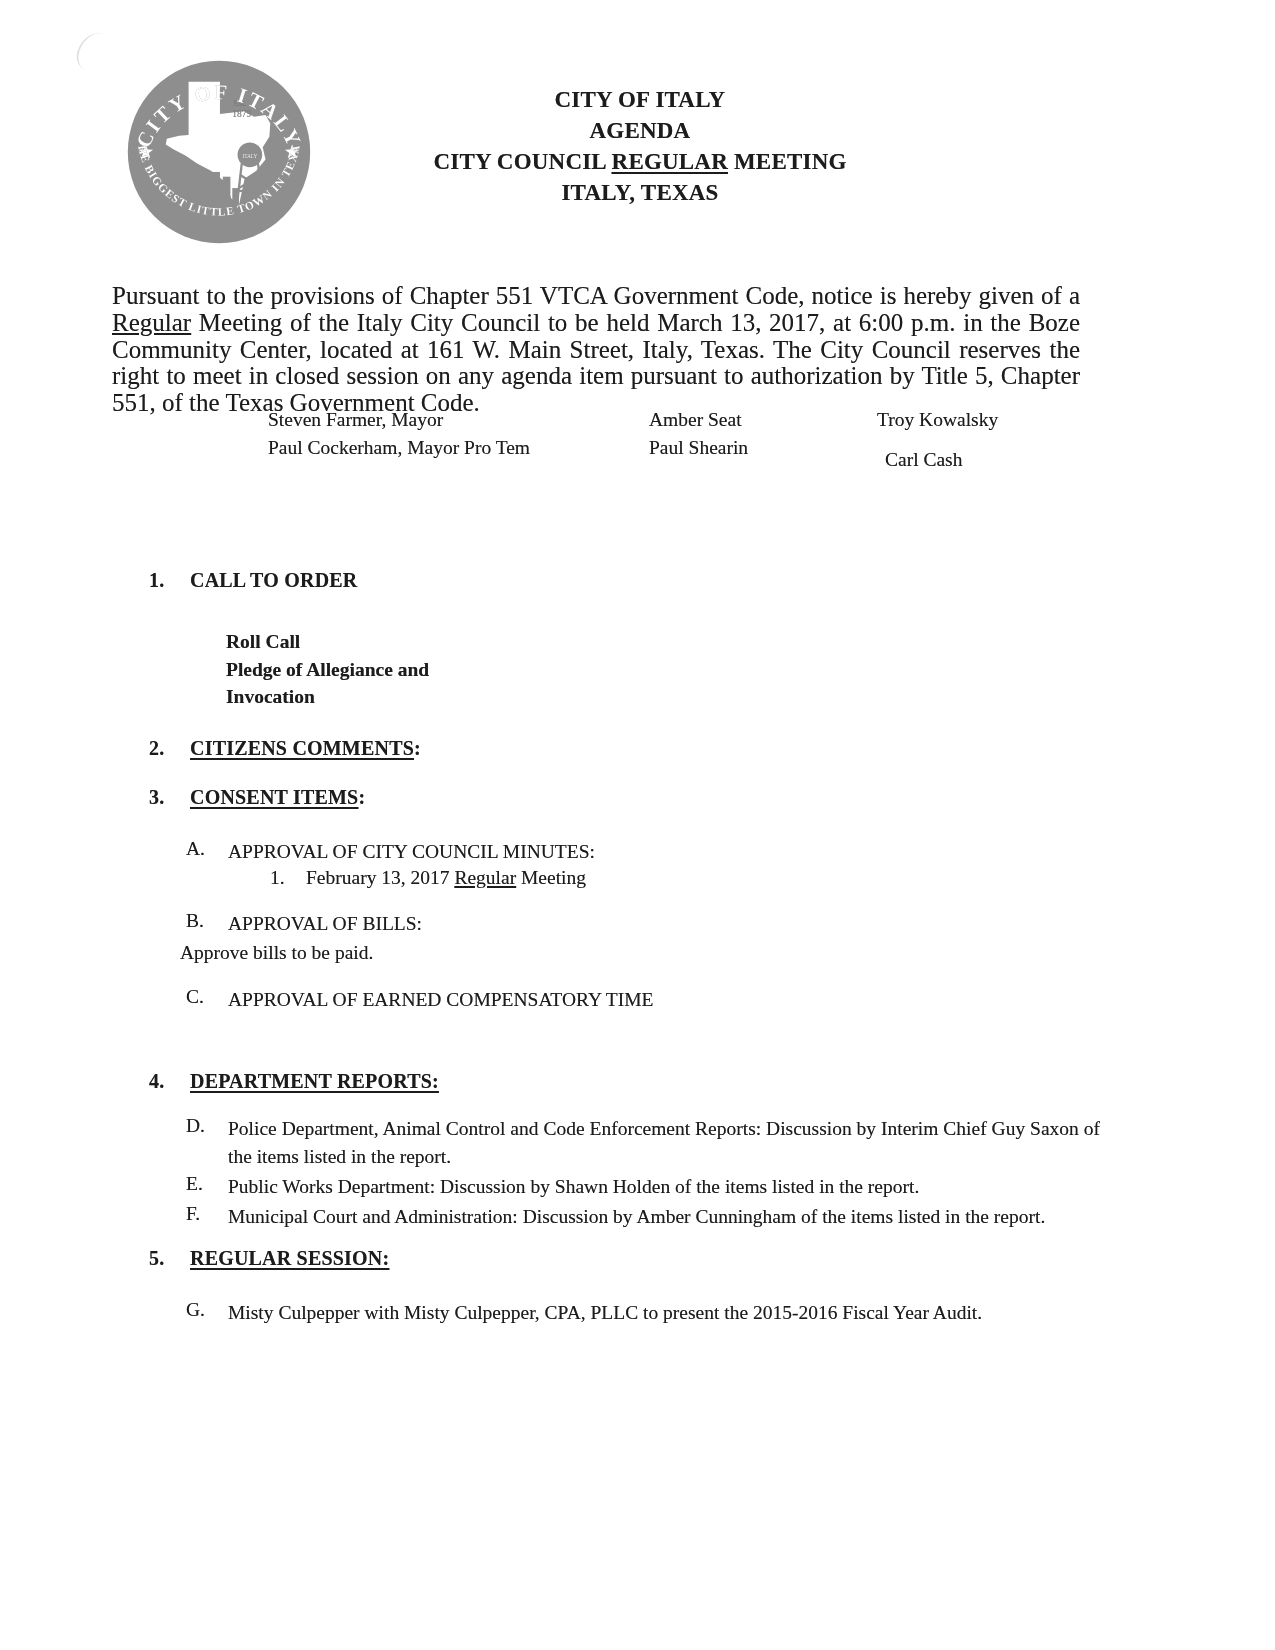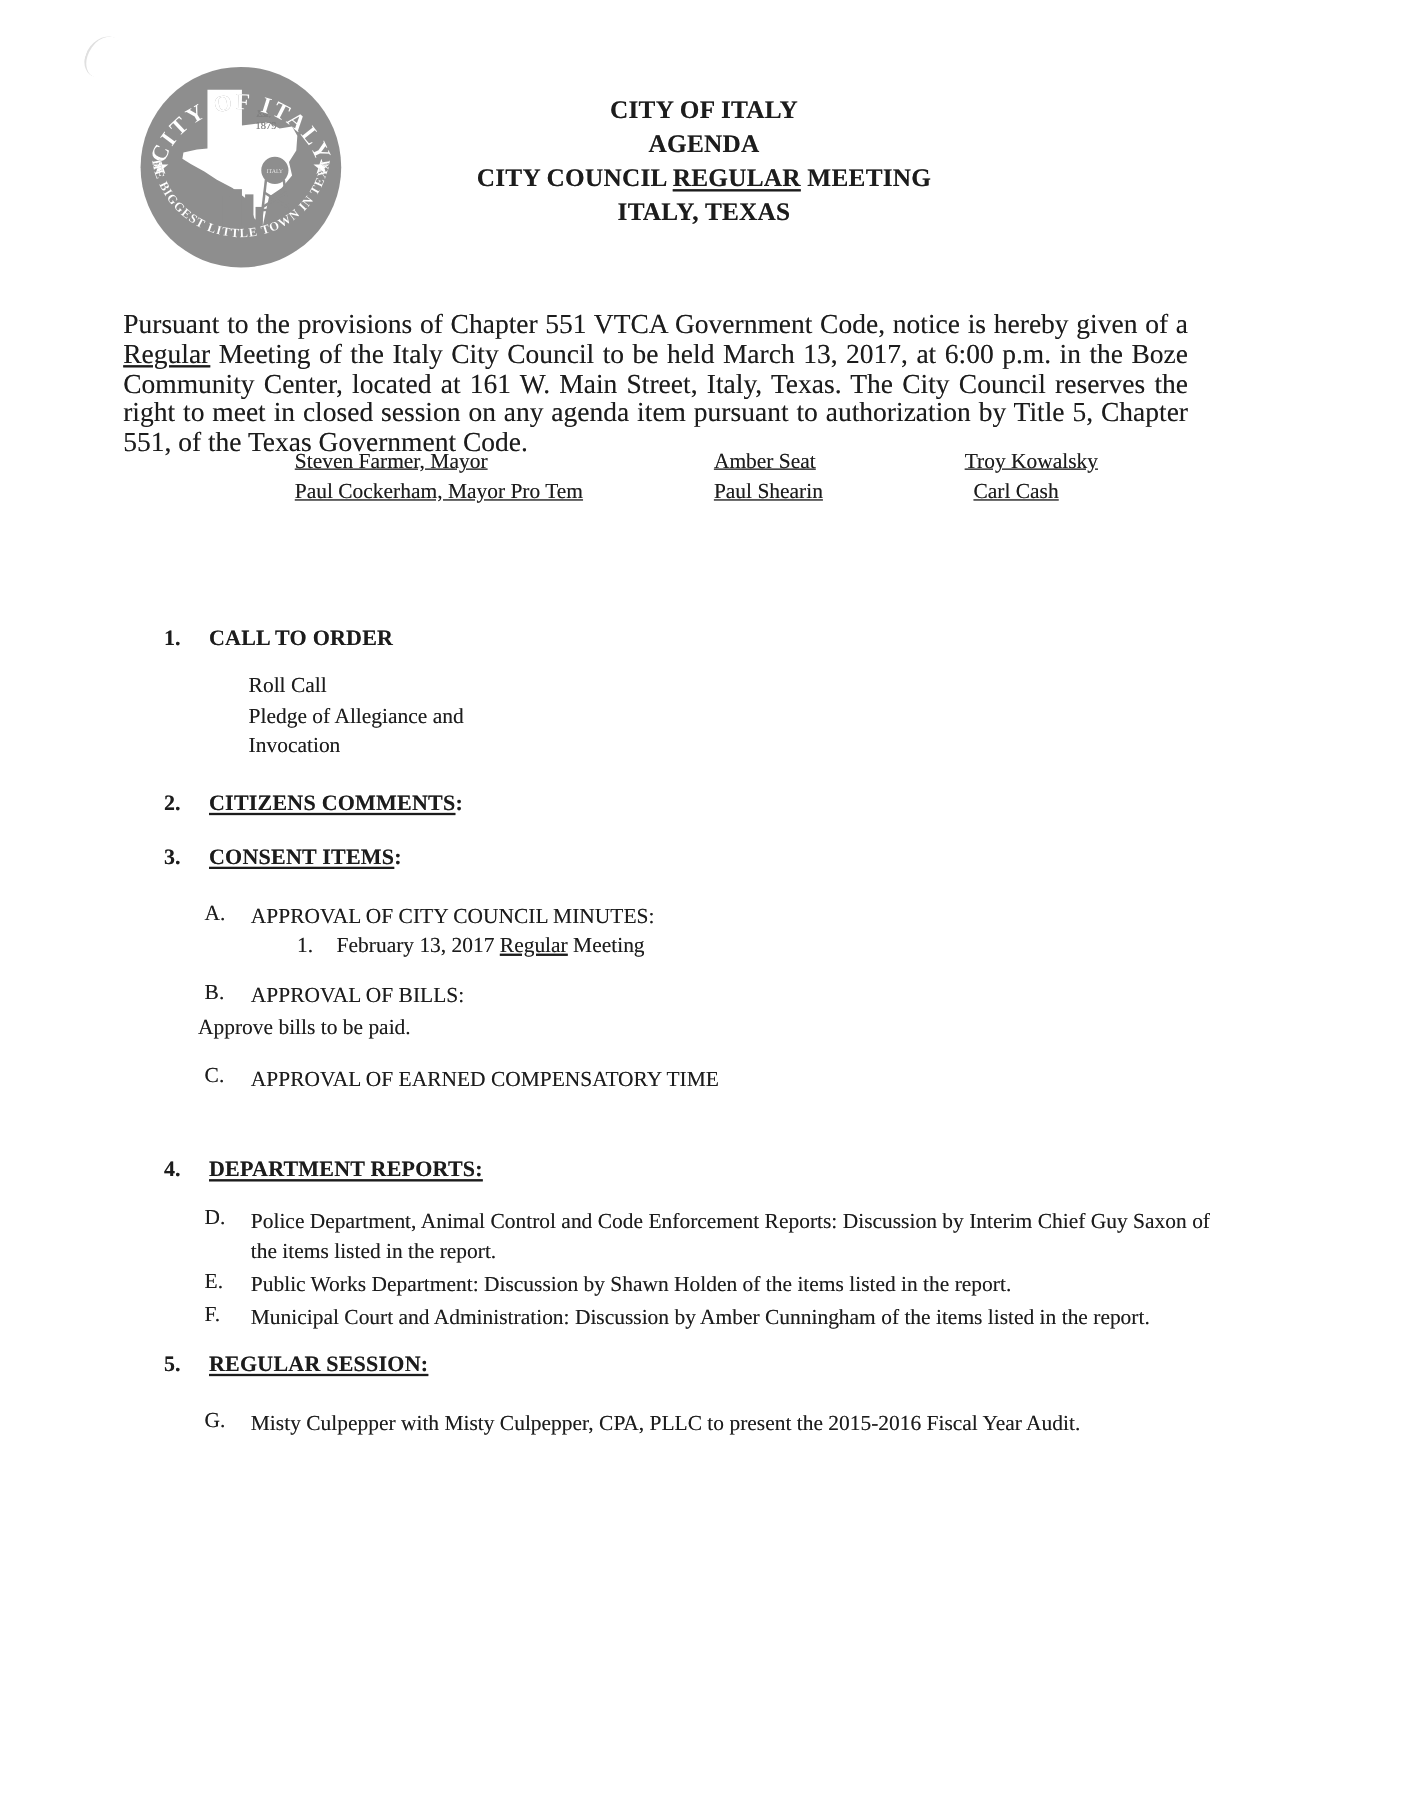--- a/index.html
+++ b/index.html
@@ -25,36 +25,36 @@
   }
   .u2 { text-decoration:underline; text-decoration-thickness:2px; text-underline-offset:3px; }
   .u1 { text-decoration:underline; text-decoration-thickness:1.5px; text-underline-offset:2px; }
   .notice {
     position:absolute; left:112px; top:283px; width:968px;
     font-size:25px; line-height:26.8px; text-align:justify;
   }
   .council {
     position:absolute; left:268px; top:406px;
     display:grid; grid-template-columns:381px 228px auto;
-    font-size:19.5px; line-height:28px;text-decoration:underline;
-  }
-  .council .c3 div:last-child { padding-left:8px; }
+    font-size:19.5px; line-height:28px;
+  }
+  .council .c3 div:last-child { padding-left:8px;margin-top:12px; }
   .agenda { position:absolute; left:112px; top:560px; width:1045px; font-size:19.5px; }
   .sec { display:flex; font-size:20px; font-weight:bold; letter-spacing:.2px; }
   .sec .num { margin-left:37px; width:41px; }
   .s1-body { margin-left:114px; width:852px; line-height:27.5px; }
   .lettered { display:flex; margin-left:74px; }
   .lettered .letter { width:42px; flex:0 0 42px; }
   .lettered .ltext { width:872px; text-align:justify; line-height:28px; }
   .subline { display:flex; margin-left:158px; }
   .subline .snum { width:36px; flex:0 0 36px; }
   .subtext { margin-left:68px; }
   
   #h1 { margin-top:9px; }
-  #s1body { margin-top:18px; }
+  #s1body { margin-top:36px;font-weight:bold; }
   #h2 { margin-top:26px; }
   #h3 { margin-top:26px; }
   #itemA { margin-top:29px; }
   #itemA1 { margin-top:1px; }
   #itemB { margin-top:21px; }
   #itemBsub { margin-top:4px; }
   #itemC { margin-top:22px; }
   #h4 { margin-top:56px; }
   #itemD { margin-top:22px; }
   #itemE { margin-top:2px; }

